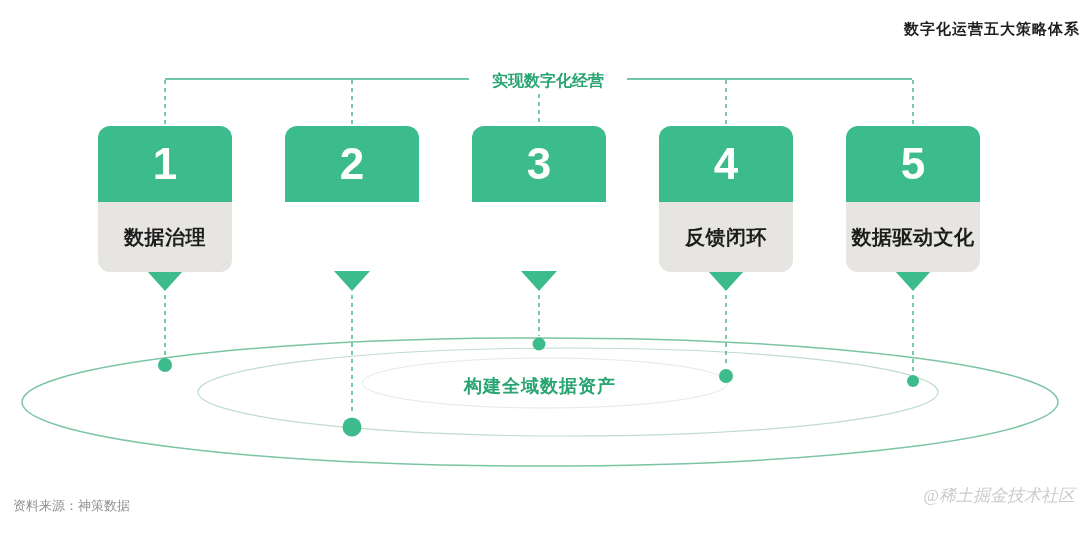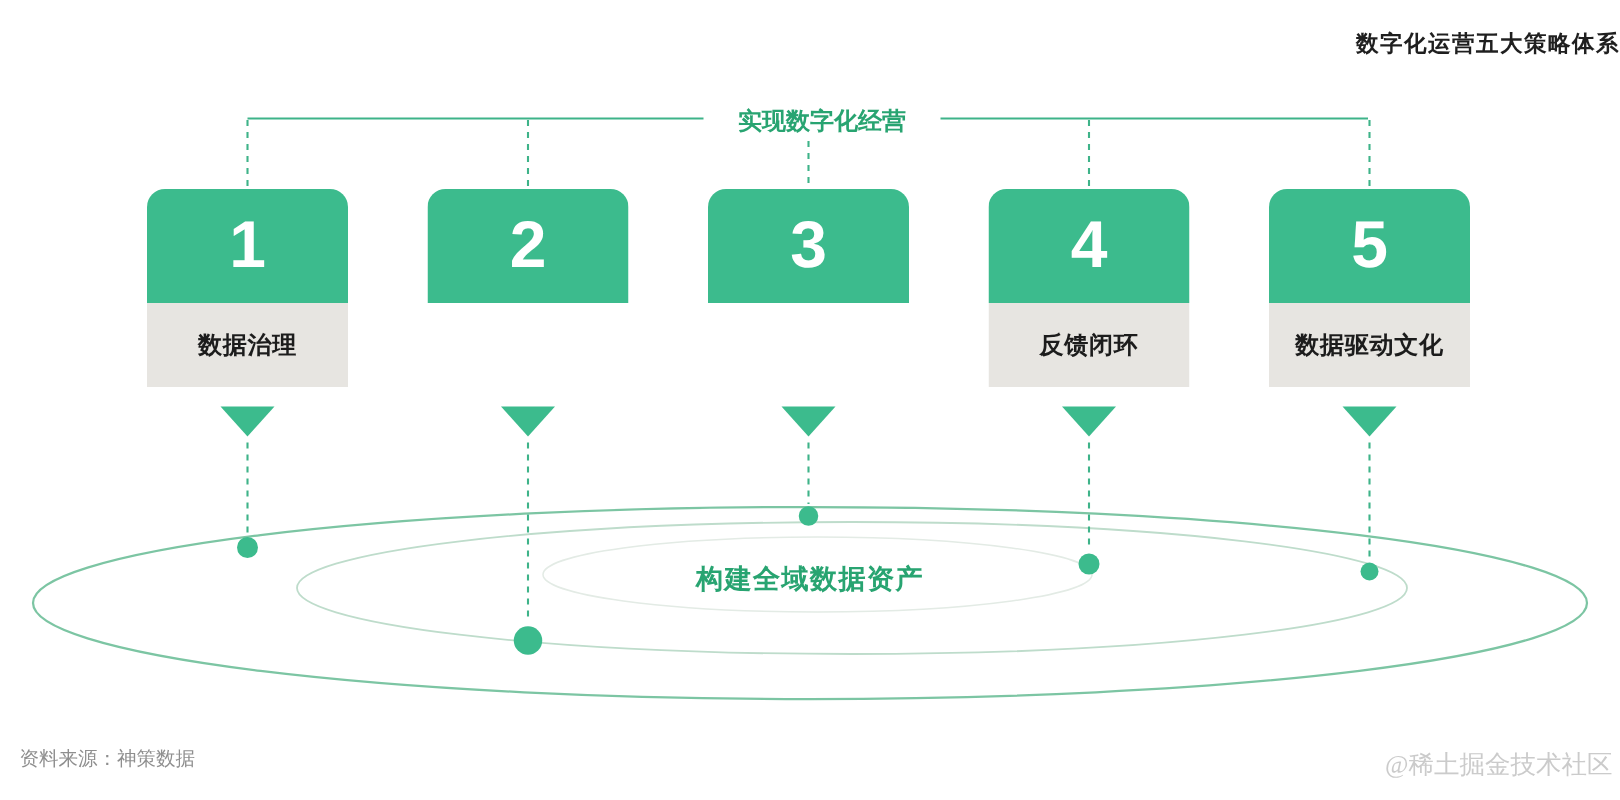--- a/index.html
+++ b/index.html
@@ -12,27 +12,27 @@
   body{font-family:"Liberation Sans","DejaVu Sans",sans-serif;}
   .canvas{position:relative;width:1080px;height:533px;background:#ffffff;overflow:hidden;}
   .layer{position:absolute;left:0;top:0;width:1080px;height:533px;}
   .title{position:absolute;left:0;top:20px;width:1080px;text-align:right;
          font-size:15px;font-weight:700;letter-spacing:1px;color:var(--title-color);}
   .top-label{position:absolute;left:469px;top:71px;width:158px;text-align:center;
          font-size:16px;font-weight:700;color:var(--accent-text);}
   .card{position:absolute;top:126px;width:134px;height:146px;border-radius:12px;overflow:hidden;}
   .card-num{height:76px;background:var(--green);color:#ffffff;display:flex;align-items:center;
          justify-content:center;font-size:44px;font-weight:700;}
-  .card-label{height:56px;background:var(--card-gray);display:flex;align-items:center;
-         justify-content:center;font-size:16px;font-weight:700;color:#1c1c1c;letter-spacing:.5px;}
+  .card-label{height:70px;background:var(--card-gray);display:flex;align-items:center;
+         justify-content:center;font-size:20px;font-weight:700;color:#1c1c1c;letter-spacing:.5px;}
   .bottom-label{position:absolute;left:0;top:374px;width:1080px;text-align:center;
          font-size:18px;font-weight:700;color:var(--accent-text);letter-spacing:1px;}
   .source{position:absolute;left:13px;top:497px;font-size:13px;color:var(--source-color);text-align:right;}
-  .watermark{position:absolute;right:5px;top:498px;font-size:17px;color:var(--watermark-color);
-         font-family:"Liberation Serif","DejaVu Serif",serif;}
+  .watermark{position:absolute;right:5px;top:484px;font-size:17px;color:var(--watermark-color);
+         font-family:"Liberation Serif","DejaVu Serif",serif;font-style:italic;}
   .s-line{stroke:var(--line);stroke-width:1.4;fill:none;}
   .s-dash{stroke:var(--line);stroke-width:1.4;fill:none;stroke-dasharray:4 4;}
   .f-green{fill:var(--green);}
   .e-outer{stroke:var(--ellipse-outer);stroke-width:1.5;fill:none;}
   .e-mid{stroke:var(--ellipse-mid);stroke-width:1.2;fill:none;}
   .e-inner{stroke:var(--ellipse-inner);stroke-width:1;fill:none;}
 </style>
 </head>
 <body>
 

